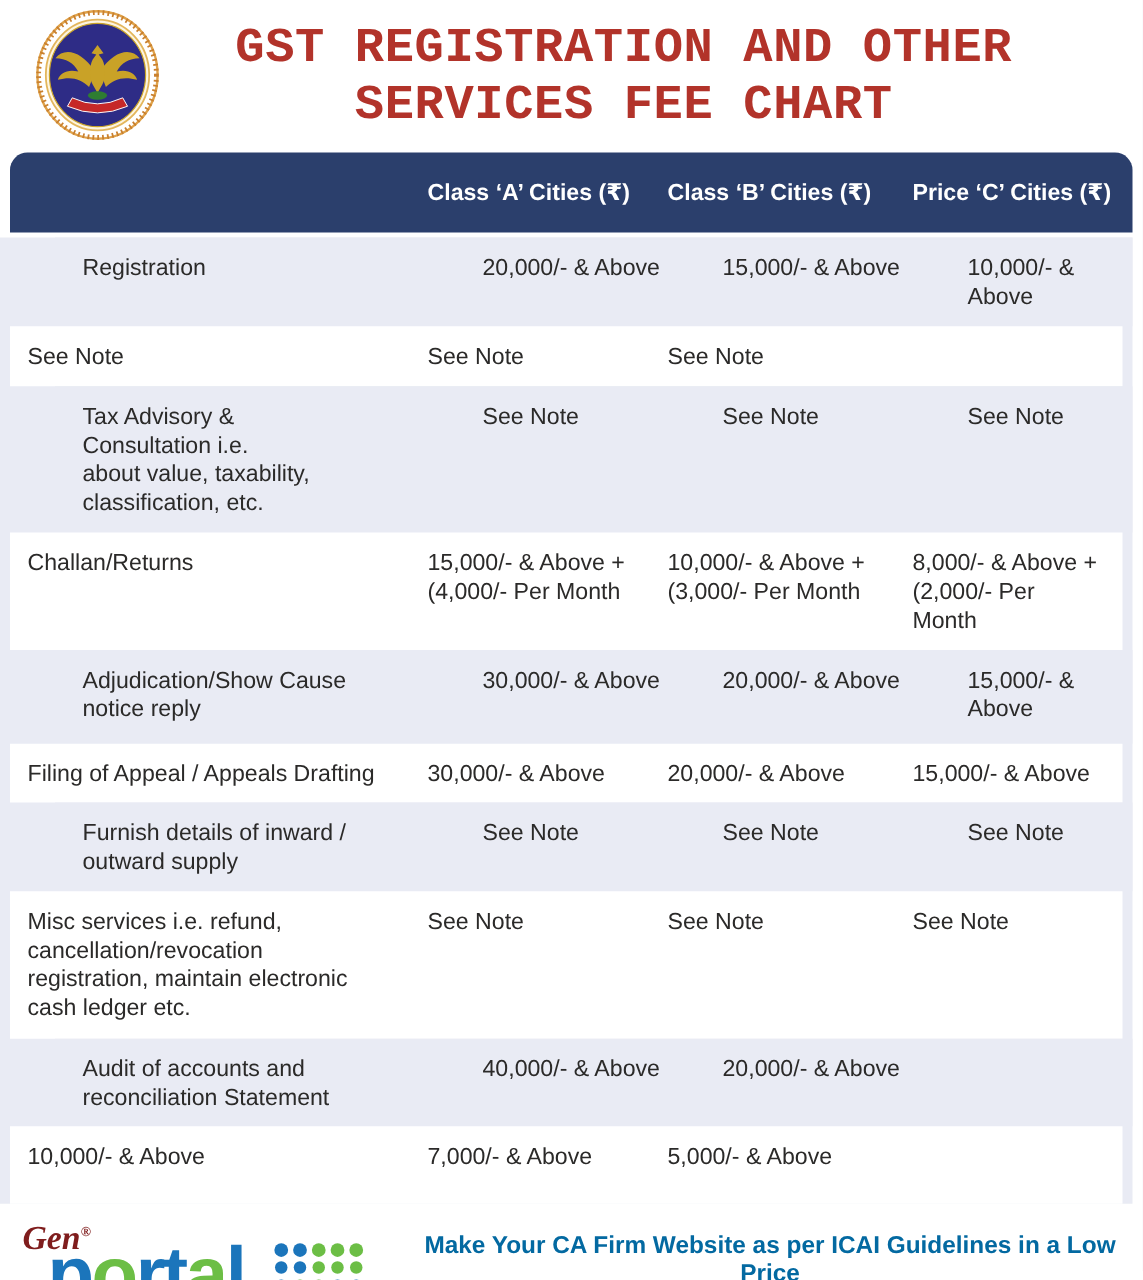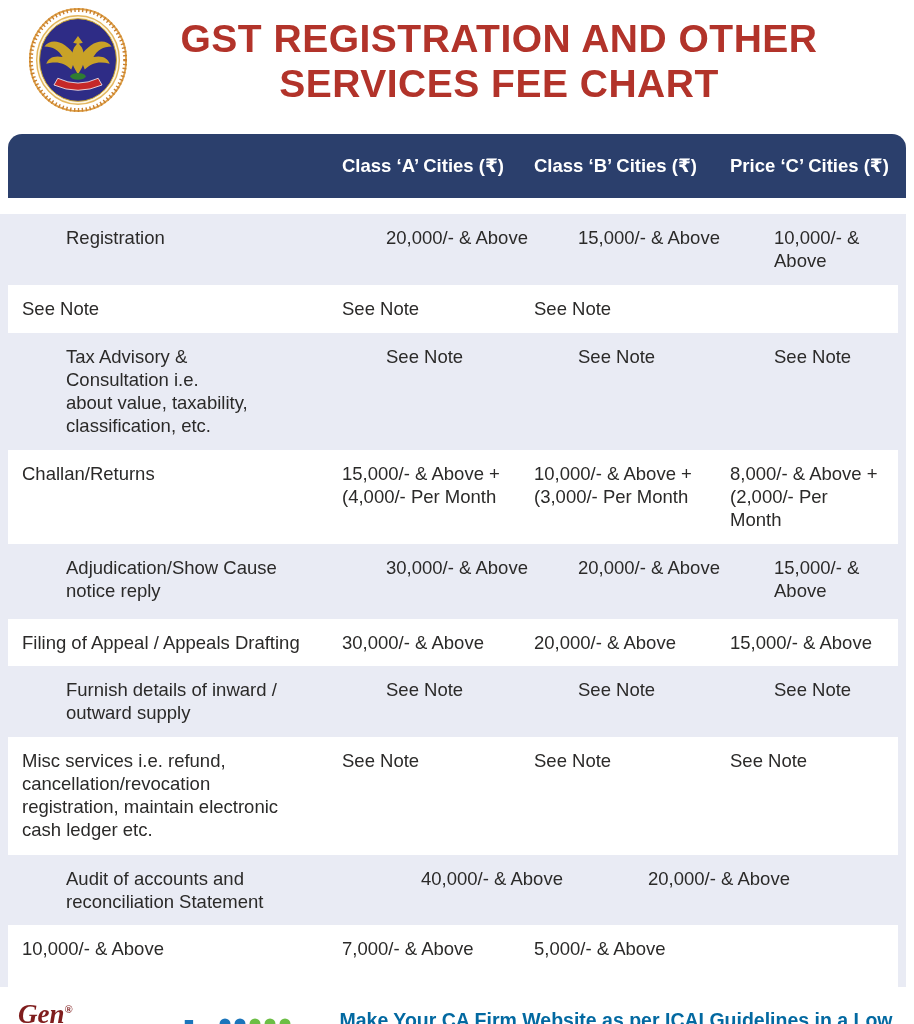--- a/index.html
+++ b/index.html
@@ -2,46 +2,46 @@
 <html><head>
 <meta charset="utf-8">
 <style>
   html,body{margin:0;padding:0;background:#ffffff;}
   .page{
     width:914px;height:1024px;margin:0 auto;background:#ffffff;
     font-family:"Liberation Sans","DejaVu Sans",sans-serif;
     color:#2b2a29;position:relative;overflow:hidden;box-sizing:border-box;
   }
   
-  .hdr{display:flex;align-items:center;padding:10px 18px 4px 28px;height:118px;box-sizing:border-box;}
+  .hdr{display:flex;align-items:center;padding:10px 18px 4px 28px;height:118px;box-sizing:border-box;font-family:Liberation Mono, monospace;}
   .hdr-logo{flex:0 0 104px;}
   .hdr-titles{flex:1;text-align:center;color:#b2332a;font-weight:bold;
     font-size:39px;line-height:1.15;letter-spacing:.5px;padding-right:30px;}
   
   .thead{
-    margin:16px 8px;height:64px;background:#2b3f6c;border-radius:14px 14px 0 0;
+    margin:4px 8px;height:64px;background:#2b3f6c;border-radius:14px 14px 0 0;
     display:grid;grid-template-columns:320px 192px 196px auto;align-items:center;
     padding-left:14px;box-sizing:border-box;color:#ffffff;font-weight:bold;font-size:18.5px;
   }
   .tbody{background:#e9ebf4;margin-right:8px;}
   .row{
     display:grid;grid-template-columns:320px 192px 196px auto;
     padding:12px 10px 12px 22px;box-sizing:border-box;
     font-size:18.5px;line-height:1.26;background:#e9ebf4;margin-left:44px;
   }
   .row:nth-child(even){background:#ffffff;margin:0 8px;padding-left:14px;}
   .row:nth-child(1){min-height:46px;}
   .row:nth-child(2){min-height:48px;}
   .row:nth-child(3){min-height:112px;}
   .row:nth-child(4){min-height:70px;}
   .row:nth-child(5){min-height:75px;}
   .row:nth-child(6){min-height:46px;}
   .row:nth-child(7){min-height:65px;}
   .row:nth-child(8){min-height:118px;}
-  .row:nth-child(9){min-height:68px;gap:35px;}
+  .row:nth-child(9){min-height:68px;}
   .row:nth-child(10){min-height:62px;}
   .cell{white-space:pre-line;padding-right:8px;}
   
   .ftr{display:flex;padding:12px 0 0 16px;}
   .brand{flex:0 0 296px;position:relative;height:100px;}
   .gen{font-family:Liberation Serif, serif;font-style:italic;font-weight:bold;
     color:#7f1d1d;font-size:27px;line-height:1;position:absolute;top:2px;left:2px;}
   .gen sup{font-size:11px;font-style:normal;}
   .portal{position:absolute;left:22px;top:14px;font-size:61px;font-weight:bold;
     letter-spacing:-2px;line-height:1;}

